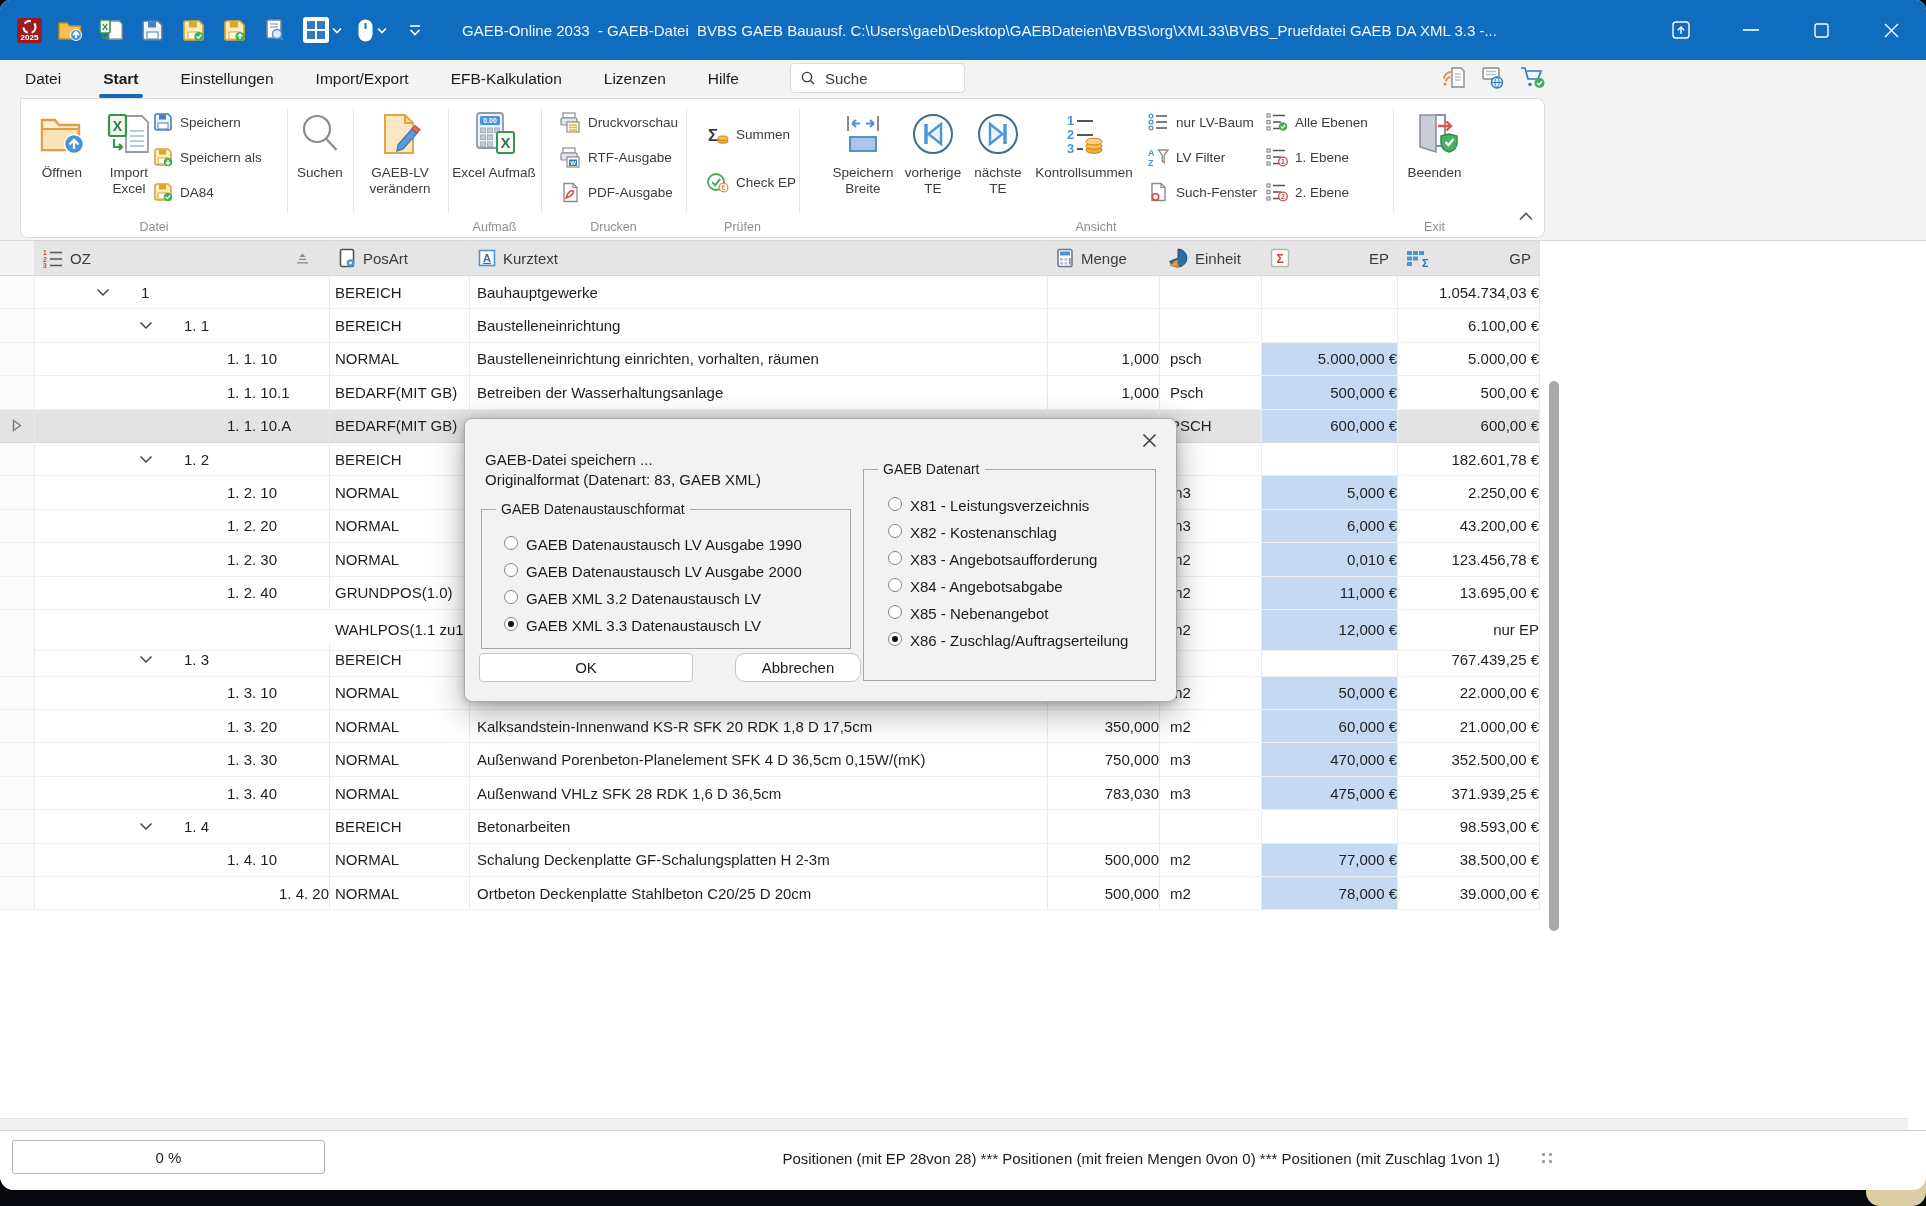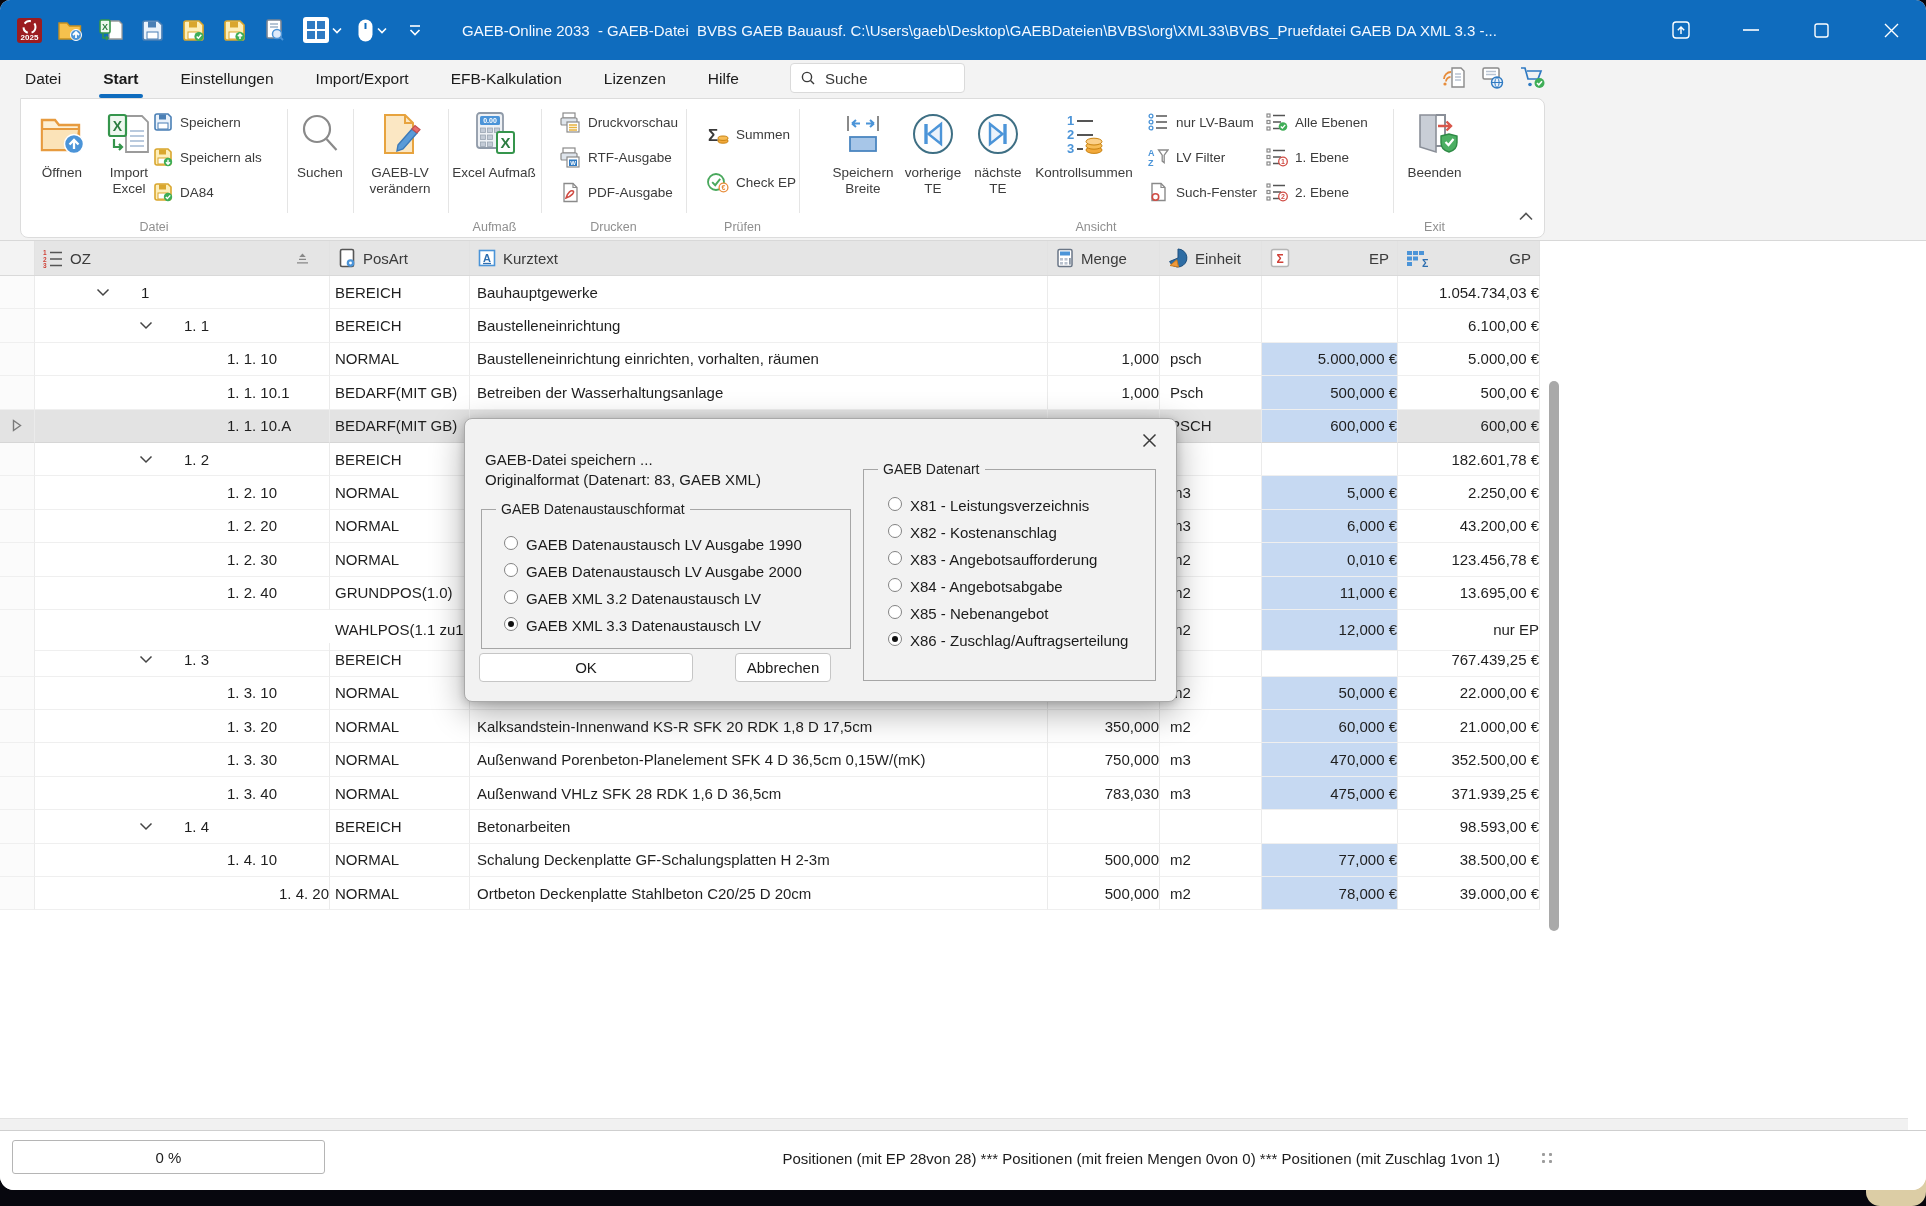--- a/index.html
+++ b/index.html
@@ -87,21 +87,21 @@
   .fieldset .legend{position:absolute;top:-9px;left:14px;background:#f2f2f2;padding:0 5px;font-size:14px;color:#222;}
   .radio-list{display:flex;flex-direction:column;gap:9px;}
   #format-options{padding:26px 0 0 22px;}
   #datenart-options{padding:27px 0 0 24px;}
   .radio-row{display:flex;align-items:flex-start;gap:8px;height:18px;font-size:15px;color:#1b1b1b;cursor:default;}
   .radio{width:14px;height:14px;border:1px solid #838383;border-radius:50%;background:#fff;box-sizing:border-box;position:relative;flex:0 0 14px;}
   .radio.checked::after{content:"";position:absolute;left:3px;top:3px;width:6px;height:6px;border-radius:50%;background:#111;}
   .dlg-btn{position:absolute;height:29px;background:#fff;border:1px solid #c6c6c6;border-radius:4px;
            display:flex;align-items:center;justify-content:center;font-size:15px;color:#1b1b1b;box-sizing:border-box;}
   #btn-ok{left:14px;top:234px;width:214px;}
-  #btn-cancel{left:270px;top:234px;width:96px;}
+  #btn-cancel{left:270px;top:234px;width:126px;border-radius:10px;}
   svg{display:block;}
   text{font-family:"Liberation Sans",sans-serif;}
 </style>
 </head>
 <body>
 
 <div class="corner-accent"></div>
 
 <div class="app-window">
 

